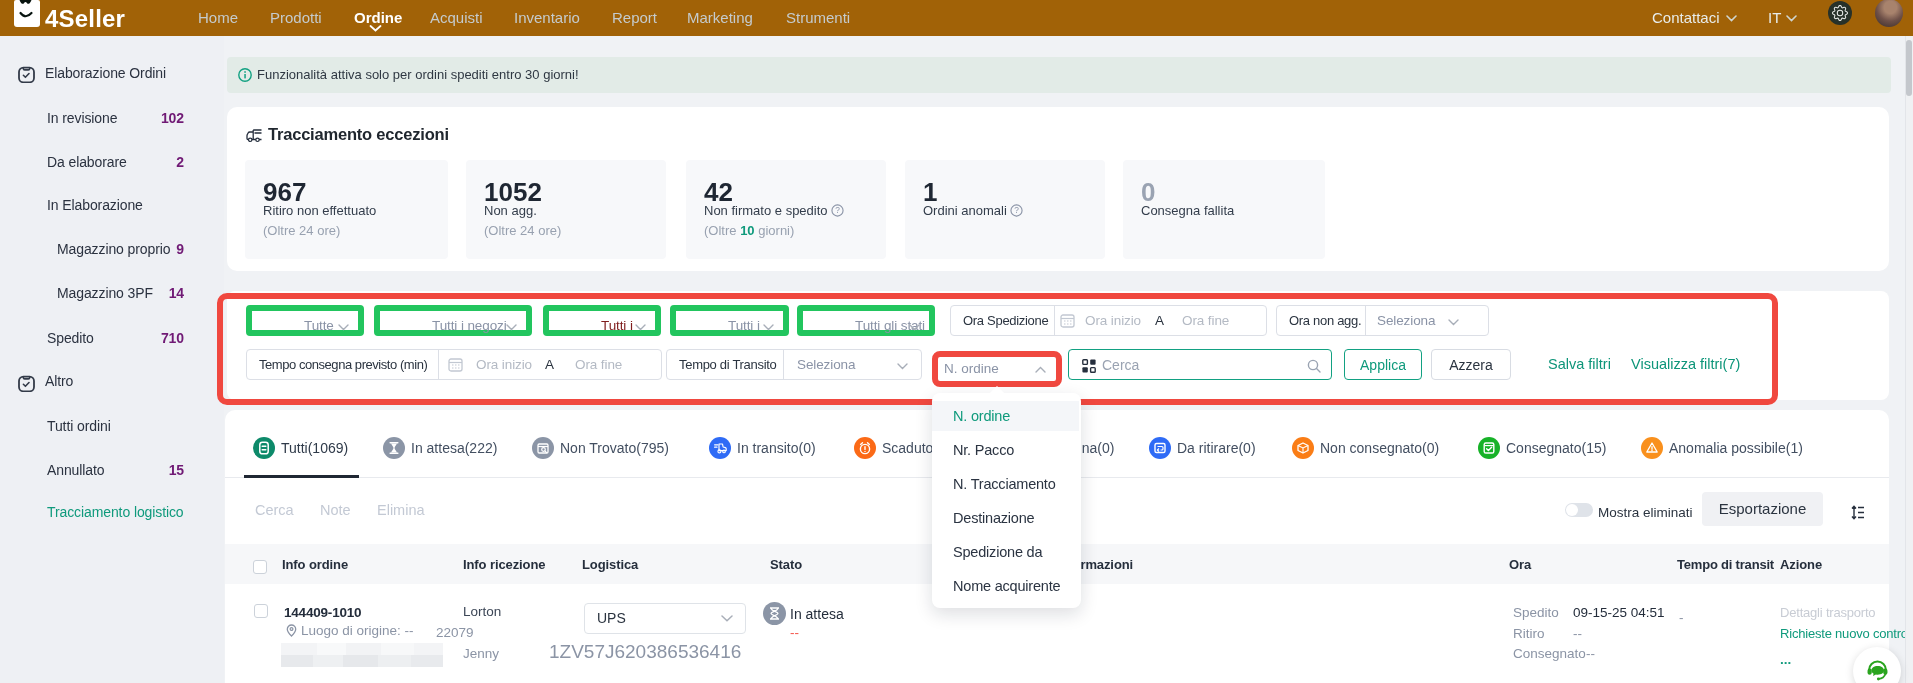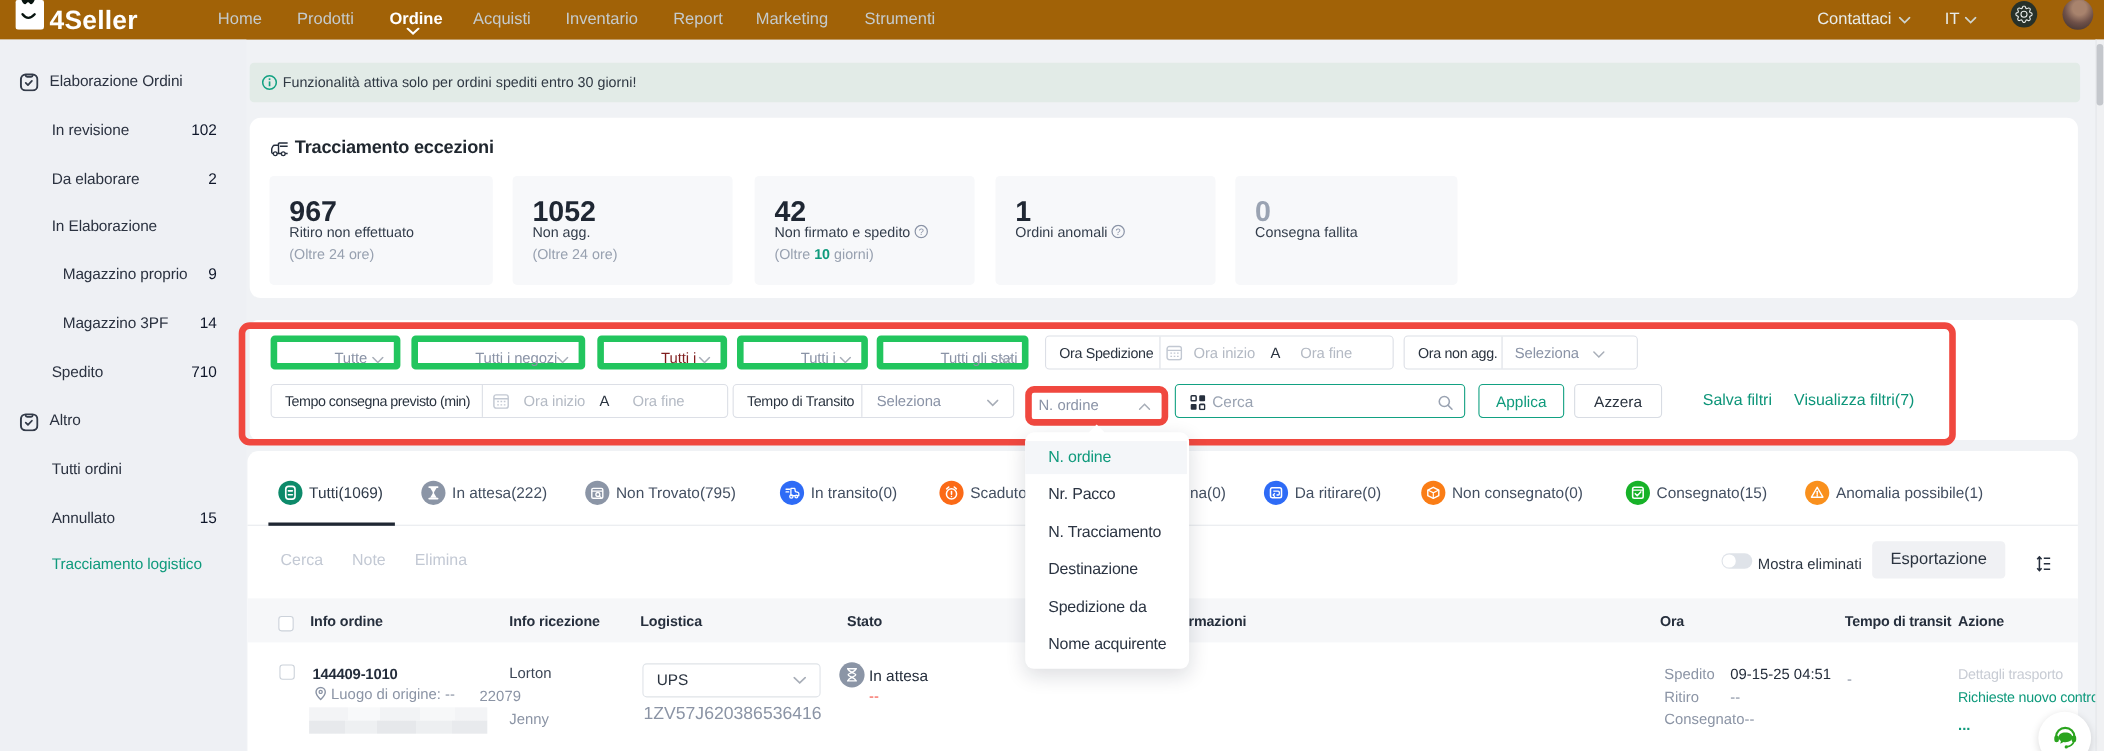--- a/index.html
+++ b/index.html
@@ -14,21 +14,21 @@
   .navitem.active { color:#fff; font-weight:bold; }
   #gearc { position:absolute; left:1828px; top:1px; width:24px; height:24px; border-radius:50%; background:#273129; }
   #avatar { position:absolute; left:1875px; top:-1px; width:28px; height:28px; border-radius:50%;
             background:radial-gradient(circle at 55% 30%, #a8836d 0 25%, #6e5048 55%, #352b2a 100%); }
 
   
   #side { position:absolute; left:0; top:36px; width:224px; height:647px; background:#eef0f4; }
   .sitem { position:absolute; left:0; width:224px; height:20px; font-size:14px; color:#2b3240; letter-spacing:-0.1px; }
   .sitem .lbl { position:absolute; left:47px; top:0; }
   .sitem .lbl2 { position:absolute; left:57px; top:0; }
-  .sitem .cnt { position:absolute; right:27px; top:0; color:#0f172a; }
+  .sitem .cnt { position:absolute; right:40px; top:0; color:#701a75;font-weight:bold; }
 
   
   .card { position:absolute; background:#fff; border-radius:10px; }
   #notice { position:absolute; left:227px; top:57px; width:1664px; height:36px; background:#e2ebe7; border-radius:4px;
             font-size:13px; color:#2f3843; line-height:36px; }
   #notice span.txt { margin-left:57px; }
 
   
   #card1 { left:227px; top:107px; width:1662px; height:164px; }
   .statbox { position:absolute; top:53px; height:99px; background:#f7f8fa; border-radius:4px; }
@@ -346,21 +346,21 @@
 <div class="cell" style="left:463px;top:604px;color:#3c4656">Lorton</div>
 <div class="cell gray" style="left:436px;top:625px">22079</div>
 <div class="cell gray" style="left:463px;top:646px">Jenny</div>
 
 <div style="position:absolute;left:584px;top:603px;width:162px;height:31px;border:1px solid #dfe3e8;border-radius:4px;background:#fff">
   <span style="position:absolute;left:12px;top:0;line-height:29px;font-size:14px;color:#2b3440">UPS</span>
   <svg class="abs" style="right:12px;top:11px" width="12" height="7" viewBox="0 0 12 7">
       <path d="M1 1 L6 5.7 L11 1" stroke="#a8aeb8" stroke-width="1.5" fill="none" stroke-linecap="round"></path>
     </svg>
 </div>
-<div class="cell gray" style="left:585px;top:641px;font-size:16px">1ZV57J620386536416</div>
+<div class="cell gray" style="left:549px;top:641px;font-size:19px">1ZV57J620386536416</div>
 
 <div style="position:absolute;left:763px;top:602px;width:23px;height:23px;border-radius:50%;background:#8b95a6"></div>
 <svg class="abs" style="left:769px;top:607px" width="11" height="13" viewBox="0 0 11 13">
   <path d="M1 1 h9 M1 12 h9 M2 1 c0 3 7 4 7 5.5 c0 1.5-7 2.5-7 5.5 M9 1 c0 3-7 4-7 5.5 c0 1.5 7 2.5 7 5.5" stroke="#fff" stroke-width="1.3" fill="none"></path>
 </svg>
 <div class="cell" style="left:790px;top:606px;font-size:14px;color:#242d3b">In attesa</div>
 <div class="cell" style="left:790px;top:625px;color:#f5554a">--</div>
 
 <div class="cell gray" style="left:1513px;top:605px">Spedito</div>
 <div class="cell dark" style="left:1573px;top:605px">09-15-25 04:51</div>

